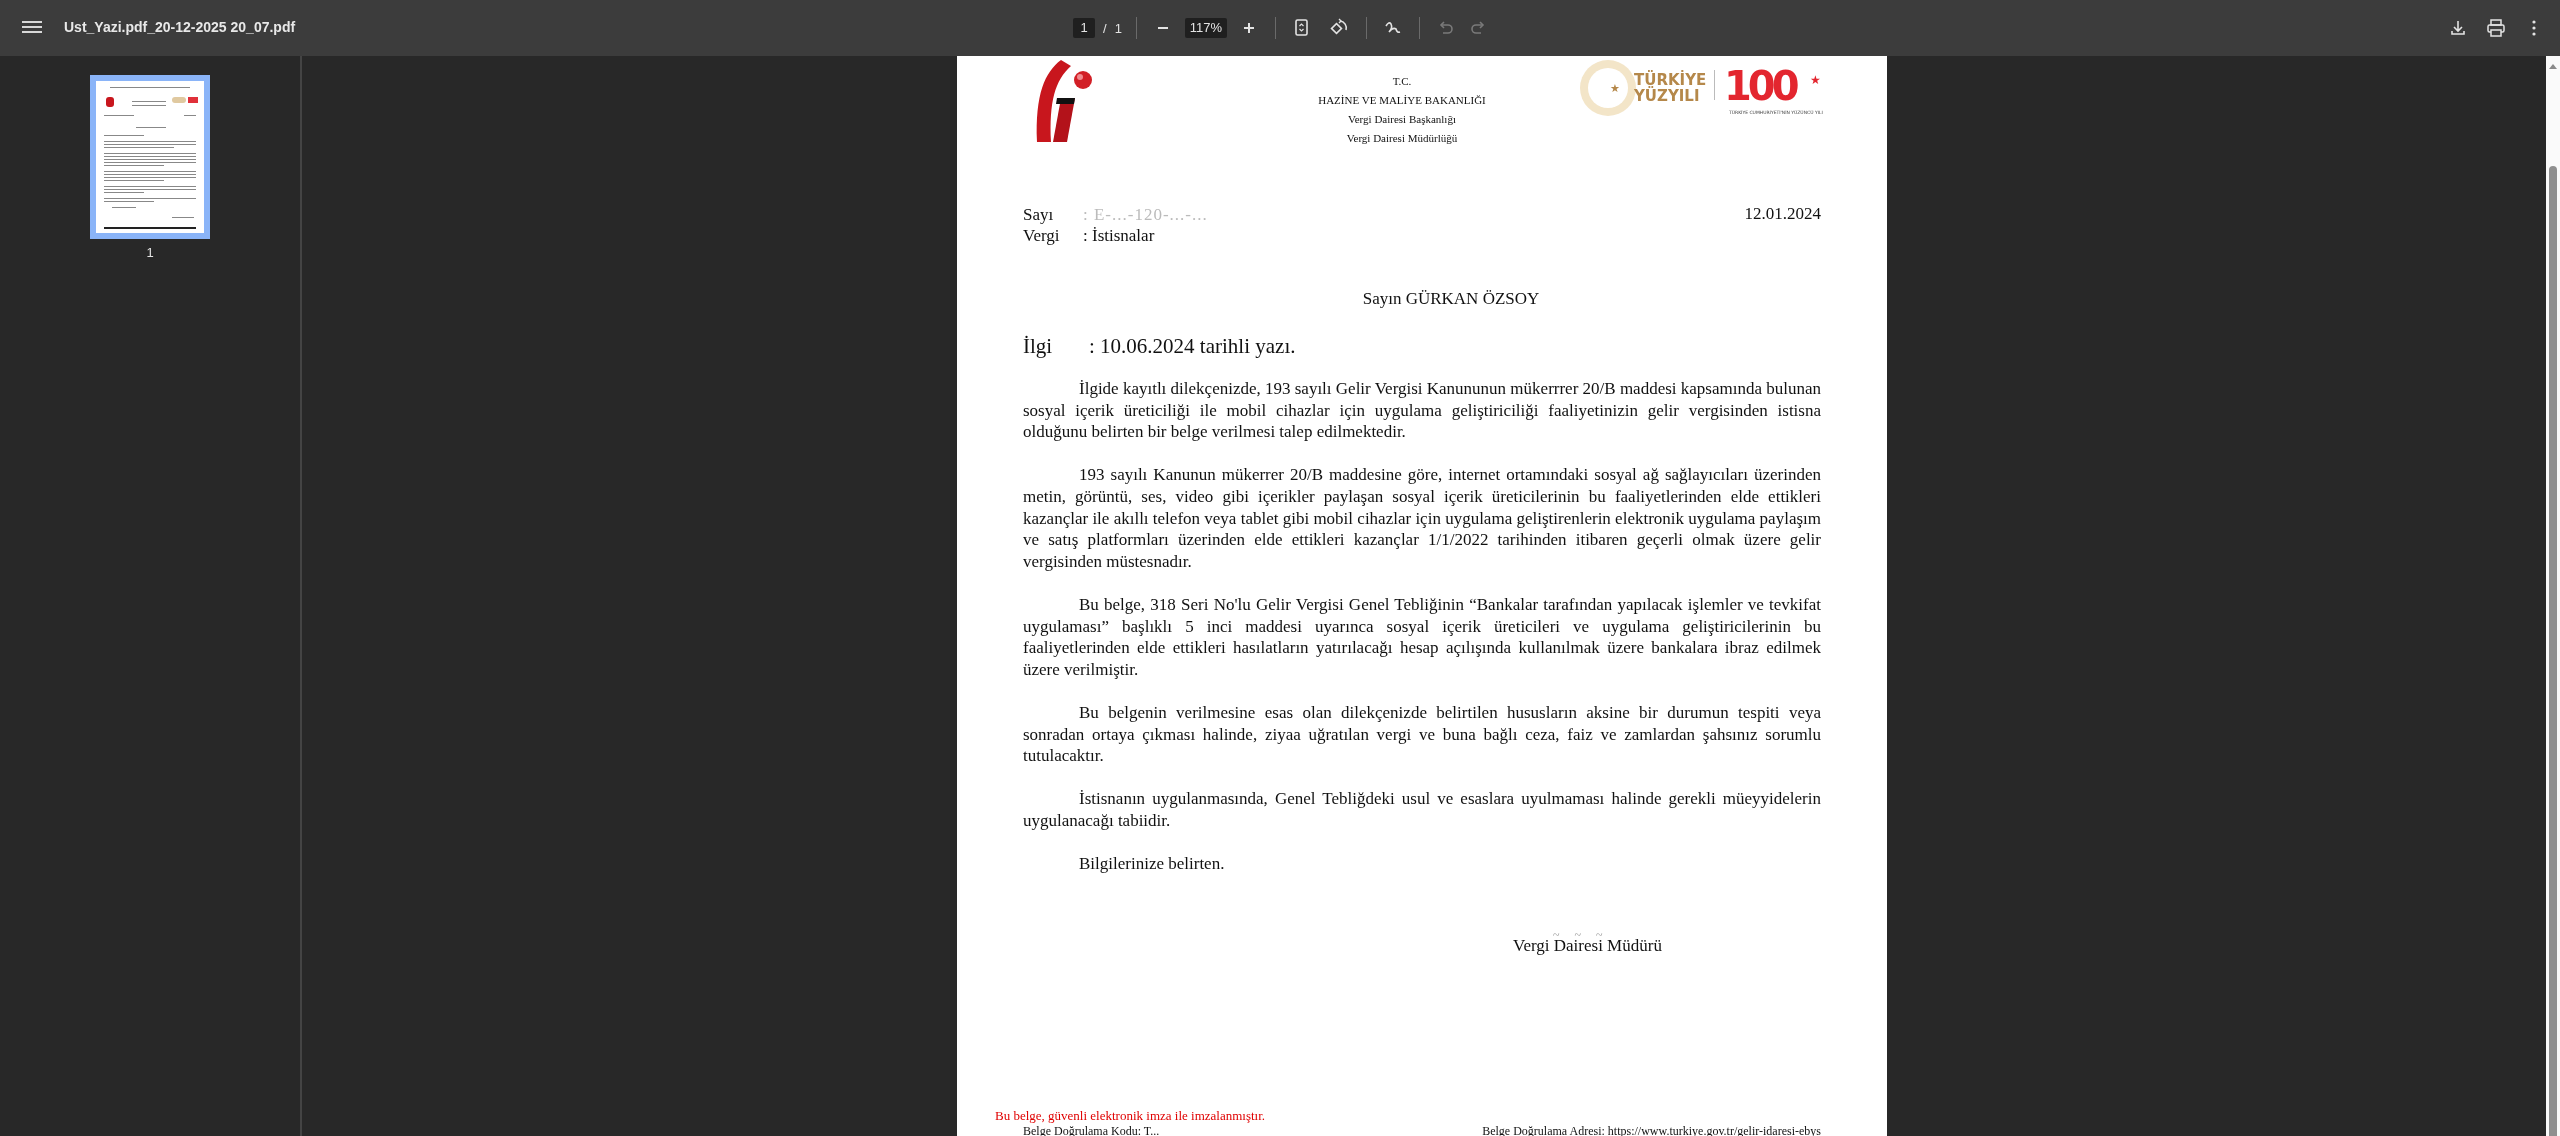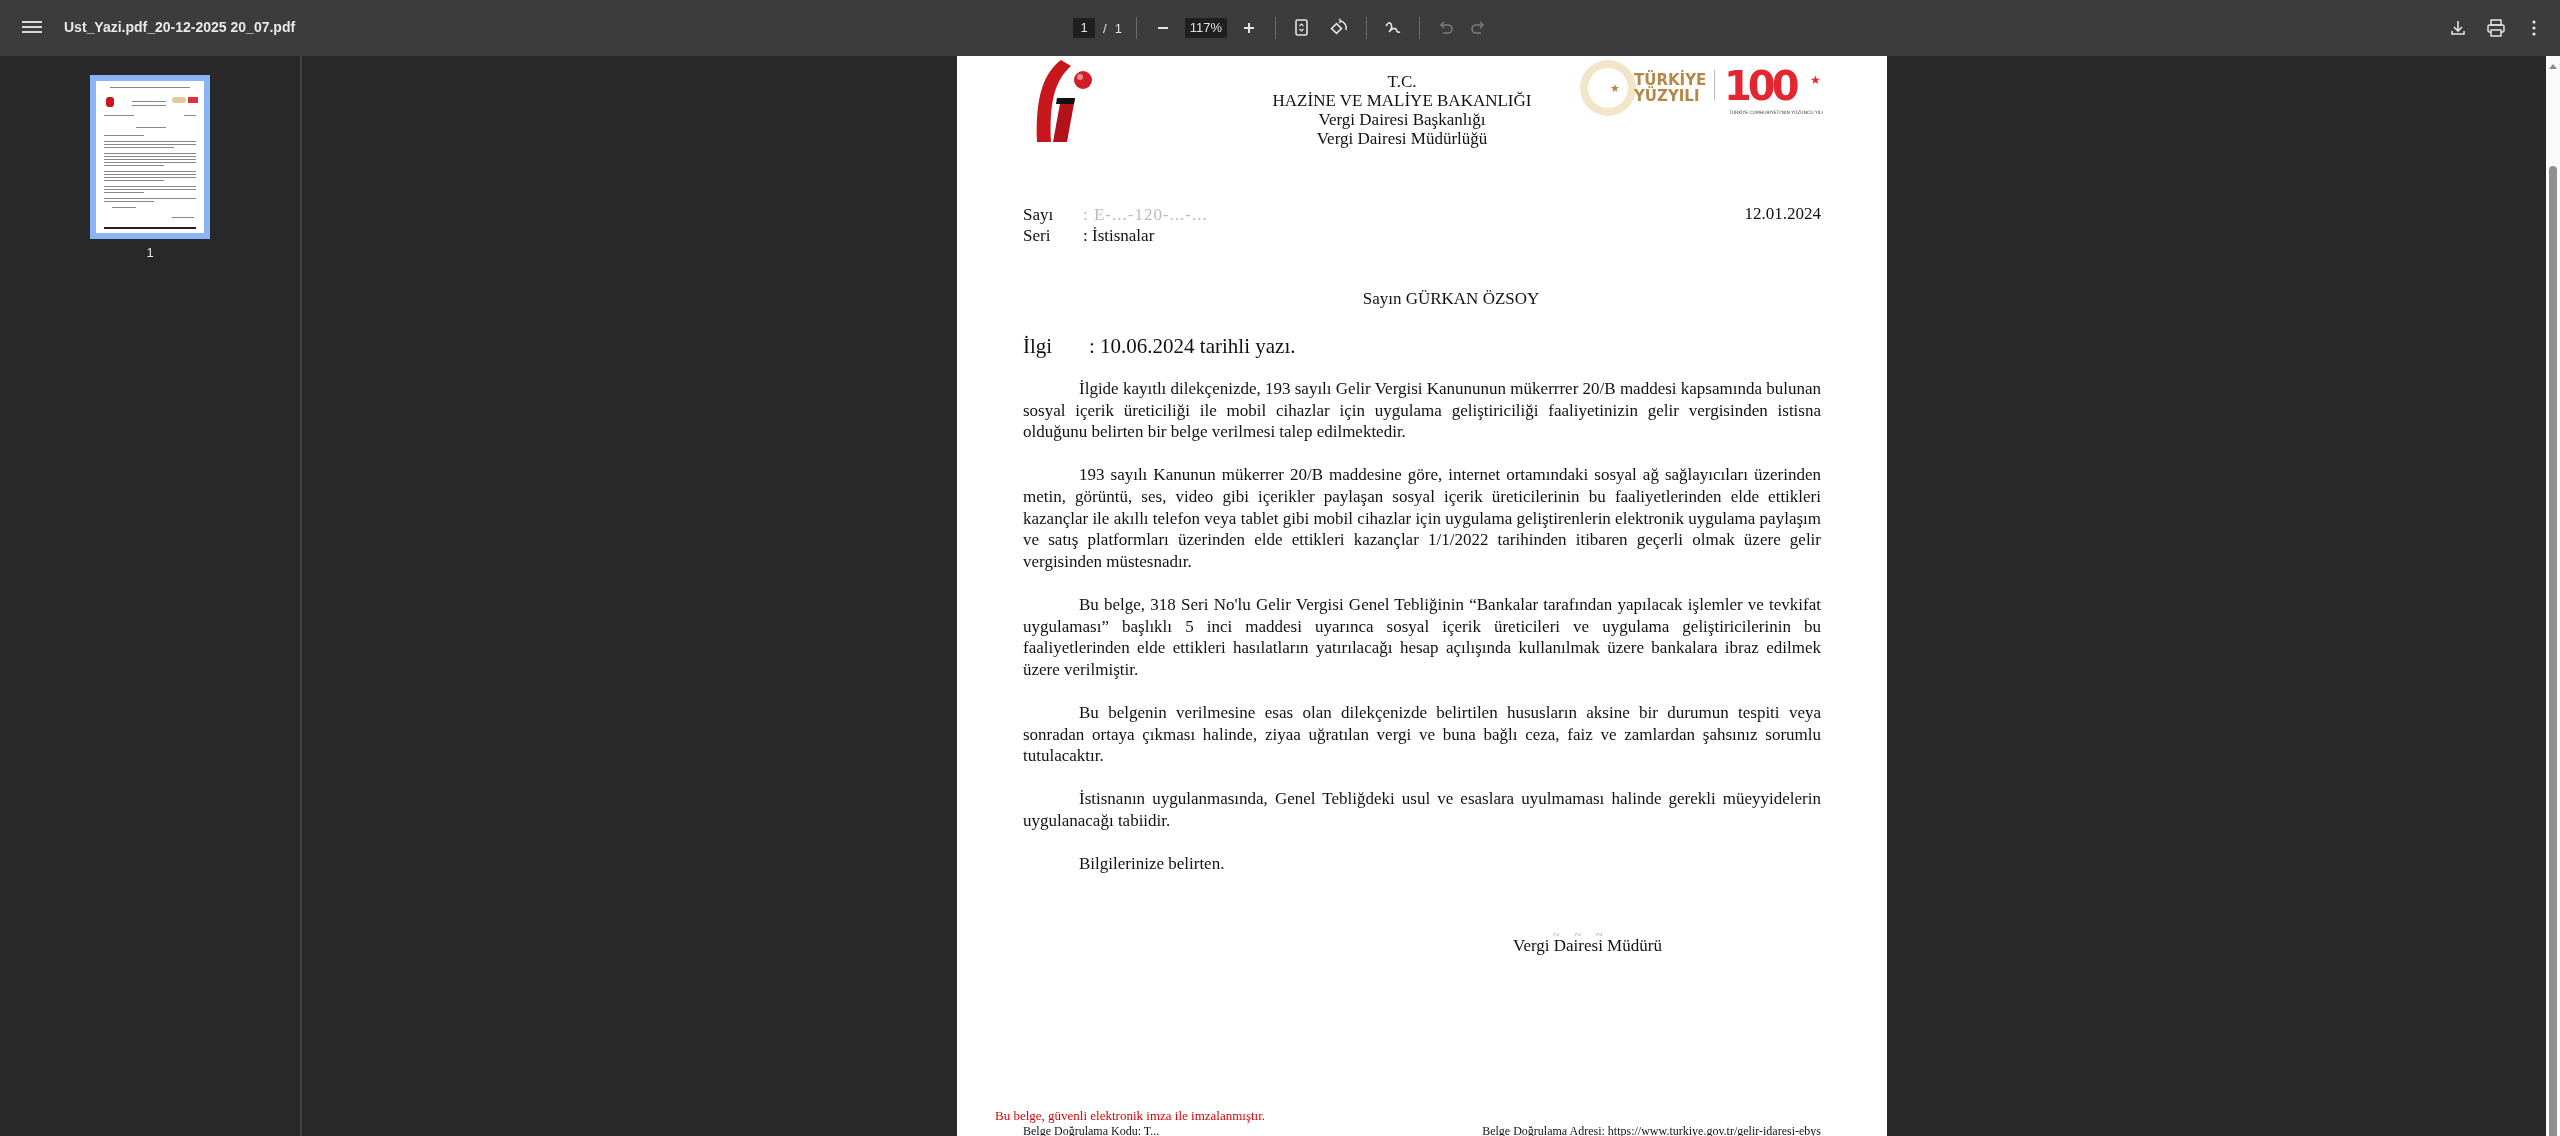--- a/index.html
+++ b/index.html
@@ -17,21 +17,21 @@
   .icon-btn svg { display:block; }
   .tb-right { position:absolute; right:14px; top:16px; display:flex; gap:14px; }
   .sidebar { position:absolute; left:0; top:56px; width:300px; height:1080px; background:#282828; border-right:2px solid #444; }
   .thumb { position:absolute; left:90px; top:19px; width:120px; height:164px; background:#8ab4f8; padding:0; }
   .thumb-inner { position:absolute; left:6px; top:6px; width:108px; height:152px; background:#fff; overflow:hidden; }
   .thumb-line { position:absolute; height:1px; background:#888; }
   .thumb-num { position:absolute; left:140px; top:189px; width:20px; text-align:center; font-size:13px; color:#e3e3e3; }
   .viewer { position:absolute; left:302px; top:56px; width:2244px; height:1080px; background:#282828; overflow:hidden; }
   .page { position:absolute; left:655px; top:0; width:930px; height:1120px; background:#fff; font-family:"Liberation Serif", serif; color:#111; }
   .logo-gi { position:absolute; left:70px; top:2px; width:70px; height:86px; }
-  .hdr-center { position:absolute; left:280px; top:16px; width:330px; text-align:center; font-size:17px; line-height:19px; }
+  .hdr-center { position:absolute; left:280px; top:16px; width:330px; text-align:center; font-size:11px; line-height:19px; }
   .logo-ty { position:absolute; left:617px; top:2px; width:260px; height:64px; }
   .meta { position:absolute; left:66px; top:148px; font-size:17px; line-height:21px; }
   .meta-row { display:flex; }
   .meta-k { width:60px; }
   .date { position:absolute; right:66px; top:148px; font-size:17px; }
   .salute { position:absolute; left:0; width:930px; top:233px; text-align:center; padding-left:58px; box-sizing:border-box; font-size:17px; }
   .ilgi { position:absolute; left:66px; top:278px; font-size:21px; display:flex; }
   .ilgi-k { width:66px; }
   .body { position:absolute; left:66px; top:322px; width:798px; font-size:17px; line-height:21.6px; text-align:justify; }
   .body p { margin:0 0 21.6px 0; text-indent:56px; }
@@ -205,21 +205,21 @@
         <text x="155" y="56" font-size="4.5" fill="#444" font-family="DejaVu Sans, sans-serif">TÜRKİYE CUMHURİYETİ'NİN YÜZÜNCÜ YILI</text>
       </svg>
     </div>
 
     <div class="meta">
       <div class="meta-row">
         <span class="meta-k">Sayı</span>
         <span class="redact">: E-...-120-...-...</span>
       </div>
       <div class="meta-row">
-        <span class="meta-k">Seri</span>
+        <span class="meta-k">Vergi</span>
         <span>: İstisnalar</span>
       </div>
     </div>
     <div class="date">12.01.2024</div>
 
     <div class="salute">Sayın GÜRKAN ÖZSOY</div>
 
     <div class="ilgi">
       <span class="ilgi-k">İlgi</span>
       <span>: 10.06.2024 tarihli yazı.</span>

